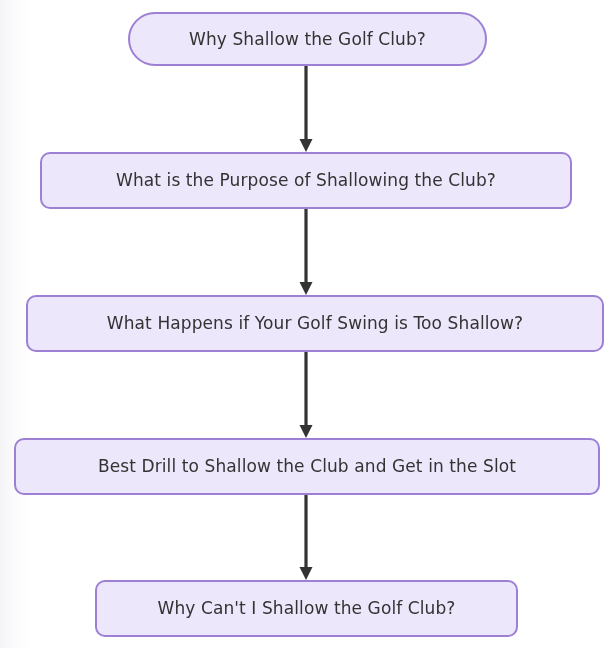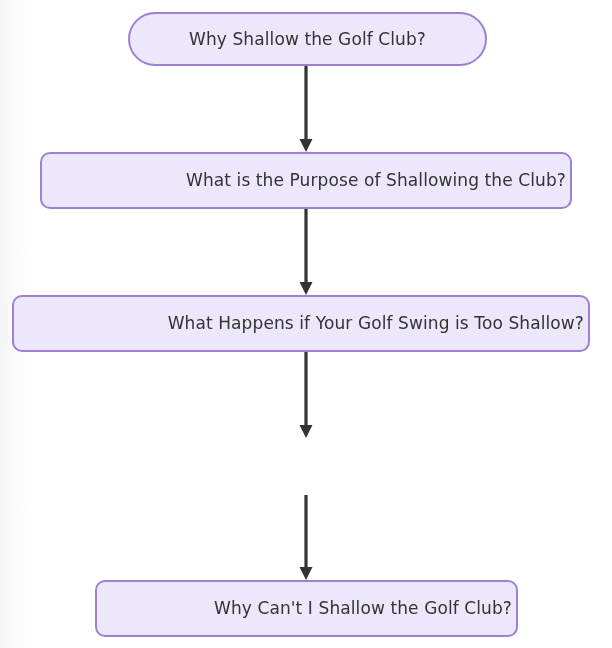--- a/index.html
+++ b/index.html
@@ -32,32 +32,32 @@
     background: #ede7fb;
     border: 2px solid #9d7fd4;
     color: #333333;
     font-size: 17px;
     line-height: 1;
     letter-spacing: 0.1px;
     white-space: nowrap;
     text-align: center;
   }
   .node.stadium { border-radius: 999px; }
-  .node.rounded { border-radius: 10px; justify-content: flex-end; }
+  .node.rounded { border-radius: 10px; }
 
   .node-label {
     display: block;
     padding: 0 4px;
     pointer-events: none;
   }
 
   
   #node-1 { left: 128px; top: 12px;  width: 359px; height: 54px; }
   #node-2 { left: 40px;  top: 152px; width: 532px; height: 57px; }
-  #node-3 { left: 12px;  top: 295px; width: 578px; height: 57px; }
+  #node-3 { left: 26px;  top: 295px; width: 578px; height: 57px; }
   #node-4 { left: 14px;  top: 438px; width: 586px; height: 57px; }
   #node-5 { left: 95px;  top: 580px; width: 423px; height: 57px; }
 
   
   .edge {
     position: absolute;
     left: 0;
     top: 0;
     overflow: visible;
     pointer-events: none;
@@ -102,18 +102,21 @@
   </div>
 
   <div class="node rounded" id="node-2">
     <span class="node-label">What is the Purpose of Shallowing the Club?</span>
   </div>
 
   <div class="node rounded" id="node-3">
     <span class="node-label">What Happens if Your Golf Swing is Too Shallow?</span>
   </div>
 
+  <div class="node rounded" id="node-4">
+    <span class="node-label">Best Drill to Shallow the Club and Get in the Slot</span>
+  </div>
 
   <div class="node rounded" id="node-5">
     <span class="node-label">Why Can't I Shallow the Golf Club?</span>
   </div>
 
 </div>
 
 </body></html>

